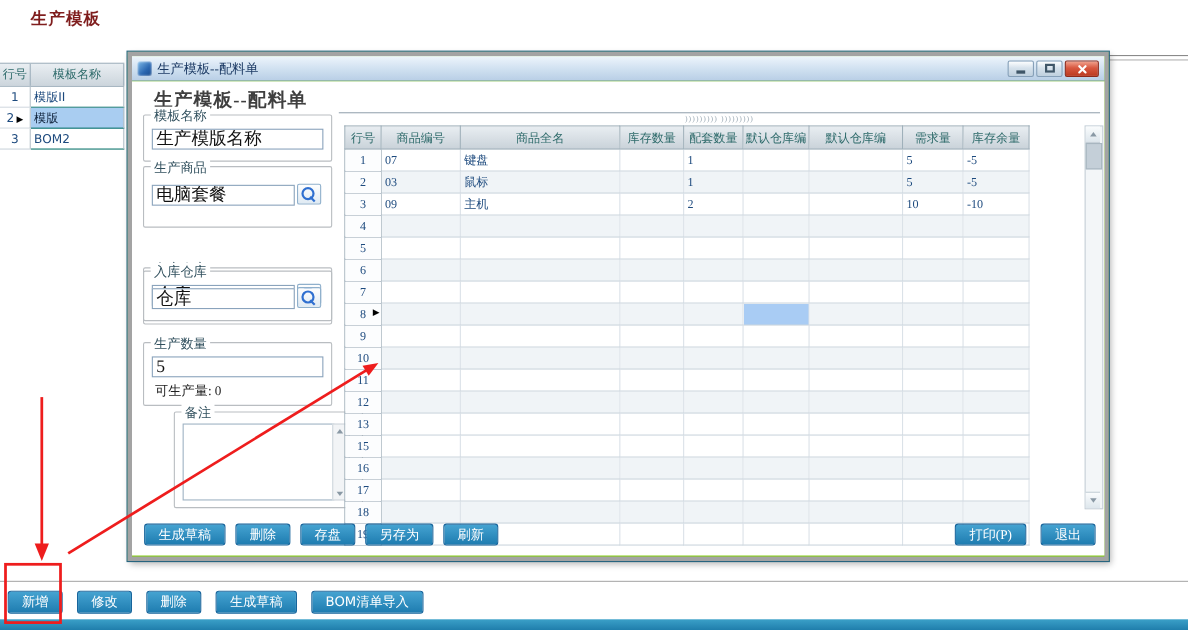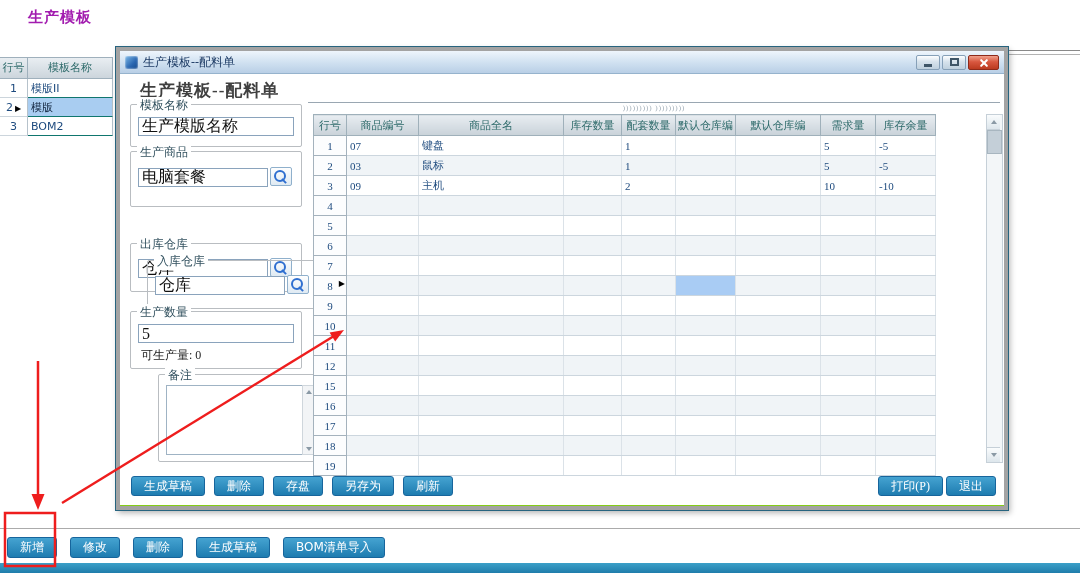--- a/index.html
+++ b/index.html
@@ -1,20 +1,20 @@
 <!DOCTYPE html>
 <html><head>
 <meta charset="utf-8">
 <style>
   html,body{margin:0;padding:0;background:#fff;}
   #screen{position:relative;width:1080px;height:573px;background:#fff;overflow:hidden;
           font-family:"DejaVu Sans","Liberation Sans",sans-serif;}
 
   
-  #page-title{position:absolute;left:28px;top:8px;font-size:15px;font-weight:bold;color:#a21caf;letter-spacing:1px;}
+  #page-title{position:absolute;left:28px;top:8px;font-size:15px;font-weight:bold;color:#7f1d1d;letter-spacing:1px;}
 
   #left-table{position:absolute;left:0;top:57px;width:113px;font-size:11px;}
   .lt-head{display:flex;height:20px;background:linear-gradient(#e9eef2,#ccd5dc);
            border-top:1px solid #9fb0bc;border-bottom:1px solid #9fb0bc;color:#2d6a6a;}
   .lt-h-num{width:27px;border-right:1px solid #9fb0bc;text-align:center;line-height:20px;}
   .lt-h-name{flex:1;text-align:center;line-height:20px;border-right:1px solid #9fb0bc;}
   .lt-row{display:flex;height:19px;color:#1d4a7e;}
   .lt-num{width:27px;border-right:1px solid #b6c2cb;border-bottom:1px solid #ccd5dc;text-align:center;line-height:19px;background:#fff;position:relative;}
   .lt-name{flex:1;border-right:1px solid #b6c2cb;border-bottom:1px solid #0f766e;line-height:19px;padding-left:3px;}
   .lt-row.sel .lt-name{background:#a9cdf1;color:#10233c;}
@@ -48,21 +48,21 @@
   .g-x::before{transform:rotate(45deg);}
   .g-x::after{transform:rotate(-45deg);}
 
   #dlg-body{position:relative;height:431px;background:#fff;}
   #dlg-heading{position:absolute;left:20px;top:5px;font-size:17px;font-weight:bold;color:#3f3f3f;letter-spacing:1px;}
 
   
   .gbox{position:absolute;left:10px;width:170px;border:1px solid #b9bdc1;border-radius:2px;}
   .glabel{position:absolute;top:-8px;left:6px;background:#fff;padding:0 3px;font-size:12px;color:#31505e;}
   #gb-name{top:30px;height:41px;}   #gb-prod{top:77px;height:54px;}
-  #gb-out{top:138px;height:47px;margin-top:31px;}   #gb-in{top:186px;height:47px;margin-left:17px;}
+  #gb-out{top:138px;height:47px;margin-top:31px;}   #gb-in{top:172px;height:47px;}
   #gb-qty{top:237px;height:56px;}   #gb-note{top:300px;height:86px;margin-left:28px;}
   .tinput{position:absolute;left:7px;background:#fff;border:1px solid #8aa3bc;font-size:16px;height:17px;
           padding:0 3px;font-family:inherit;color:#111;}
   #in-name{top:12px;width:148px;}  #in-prod{top:16px;width:122px;}
   #in-out{top:15px;width:122px;}   #in-in{top:15px;width:122px;}
   #in-qty{top:12px;width:148px;}
   #avail{position:absolute;left:10px;top:35px;font-size:12px;color:#222;}
   .magbtn{position:absolute;width:22px;height:19px;border:1px solid #8fb0cc;border-radius:2px;
           background:linear-gradient(#fefefe,#dfeaf3);display:flex;align-items:center;justify-content:center;cursor:pointer;padding:0;}
   #mag-prod{left:139px;top:15px;} #mag-out{left:139px;top:14px;} #mag-in{left:139px;top:14px;}
@@ -90,21 +90,21 @@
   .ptr2{position:absolute;right:1px;top:3px;font-style:normal;font-size:8px;color:#000;}
 
   #vscroll{position:absolute;left:866px;top:40px;width:15px;height:347px;background:#f3f6f8;border:1px solid #c6d0d8;}
   .sarrow{position:absolute;left:0;width:13px;height:14px;background:linear-gradient(#fafcfd,#dde6ec);
           display:flex;align-items:center;justify-content:center;}
   .sarrow.up{top:0;border-bottom:1px solid #c6d0d8;}
   .sarrow.dn{bottom:0;border-top:1px solid #c6d0d8;}
   #vthumb{position:absolute;left:0;top:15px;width:13px;height:22px;background:#c4cfd8;border:1px solid #a8b6c0;}
 
   #dlg-footer{position:absolute;left:11px;top:402px;display:flex;gap:9px;}
-  #dlg-footer-right{position:absolute;right:8px;top:402px;display:flex;gap:3px;padding-left:22px;}
+  #dlg-footer-right{position:absolute;right:8px;top:402px;display:flex;gap:13px;padding-left:22px;}
   #dlg-footer .blue-btn,#dlg-footer-right .blue-btn{height:20px;}
 
   
   #annotations{position:absolute;left:0;top:0;z-index:60;pointer-events:none;}
 </style>
 </head>
 <body>
 
 <div id="screen">
 
@@ -359,20 +359,31 @@
                 <td class="gcell"></td>
                 <td class="gcell"></td>
                 <td class="gcell"></td>
                 <td class="gcell"></td>
                 <td class="gcell"></td>
                 <td class="gcell"></td>
                 <td class="gcell"></td>
                 <td class="gcell"></td>
               </tr>
               <tr class="odd">
+                <td class="rnum">13</td>
+                <td class="gcell"></td>
+                <td class="gcell"></td>
+                <td class="gcell"></td>
+                <td class="gcell"></td>
+                <td class="gcell"></td>
+                <td class="gcell"></td>
+                <td class="gcell"></td>
+                <td class="gcell"></td>
+              </tr>
+              <tr class="odd">
                 <td class="rnum">15</td>
                 <td class="gcell"></td>
                 <td class="gcell"></td>
                 <td class="gcell"></td>
                 <td class="gcell"></td>
                 <td class="gcell"></td>
                 <td class="gcell"></td>
                 <td class="gcell"></td>
                 <td class="gcell"></td>
               </tr>

